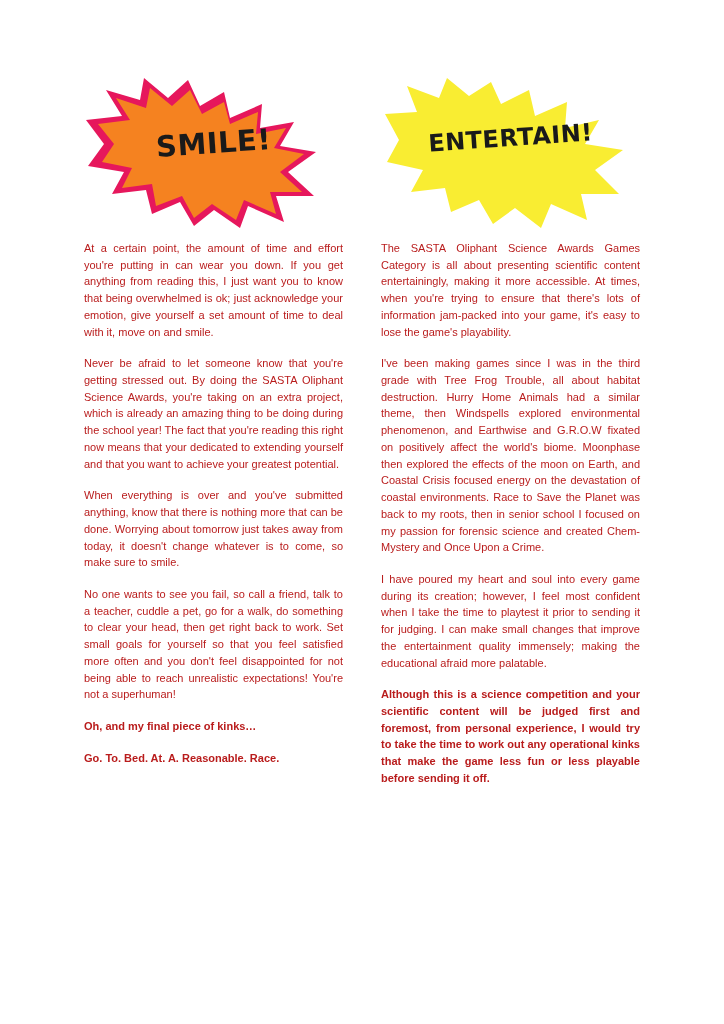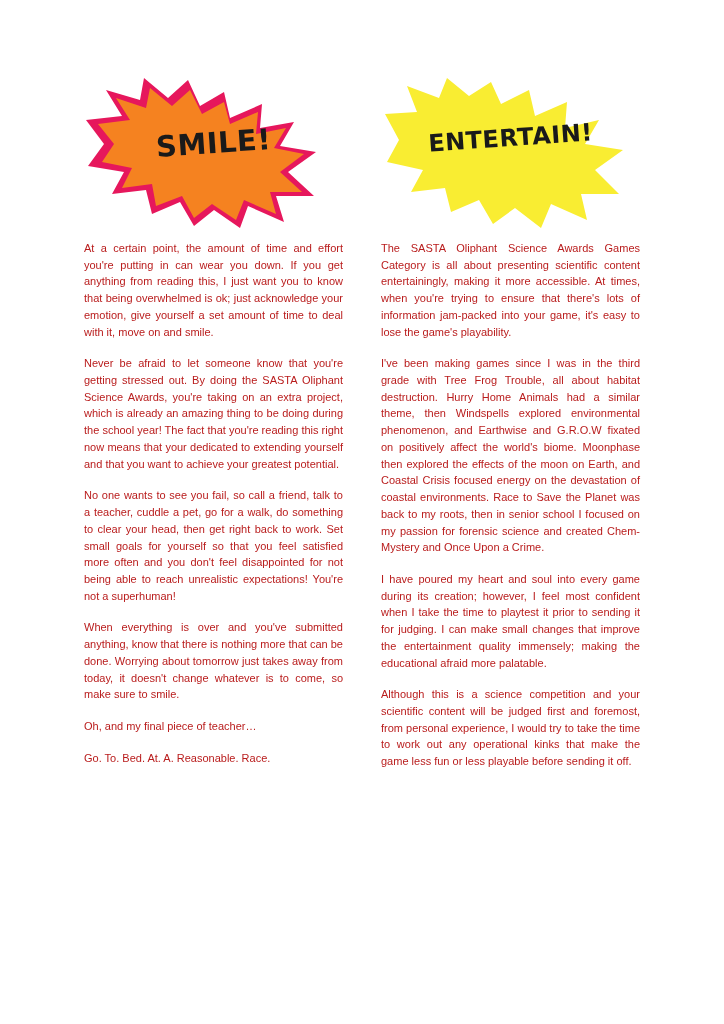--- a/index.html
+++ b/index.html
@@ -69,42 +69,43 @@
     color: #b91c1c;
   }
   p.body:last-child {
     margin-bottom: 0;
   }
   .col-right p.body {
     text-align: justify;
   }
   .no-justify {
     text-align: center;
+    font-weight: bold;
   }
 </style>
 </head>
 <body>
 
 <div class="page">
   <div class="columns">
 
     <div class="column col-left">
       <div class="burst-wrap">
         <svg width="259" height="150" viewBox="0 0 259 150">
           <polygon points="20,66 2,42 38,38 22,12 56,22 60,0 84,20 104,2 116,28 140,14 146,40 178,26 176,50 210,44 196,68 232,74 204,94 230,118 192,118 200,144 164,128 156,150 130,132 110,148 96,124 68,136 62,112 28,116 40,94 4,88" fill="#E6175C"></polygon>
           <polygon points="30,66 14,46 46,42 32,20 62,30 66,10 88,28 106,12 118,36 140,24 146,46 174,34 172,56 202,50 190,70 220,76 196,94 218,114 186,114 192,136 160,122 152,142 128,126 110,140 98,118 72,128 68,106 38,110 48,90 18,84" fill="#F58220"></polygon>
         </svg>
         <div class="burst-label smile">SMILE!</div>
       </div>
 
       <p class="body">At a certain point, the amount of time and effort you're putting in can wear you down. If you get anything from reading this, I just want you to know that being overwhelmed is ok; just acknowledge your emotion, give yourself a set amount of time to deal with it, move on and smile.</p>
       <p class="body">Never be afraid to let someone know that you're getting stressed out. By doing the SASTA Oliphant Science Awards, you're taking on an extra project, which is already an amazing thing to be doing during the school year! The fact that you're reading this right now means that your dedicated to extending yourself and that you want to achieve your greatest potential.</p>
+      <p class="body">When everything is over and you've submitted anything, know that there is nothing more that can be done. Worrying about tomorrow just takes away from today, it doesn't change whatever is to come, so make sure to smile.</p>
       <p class="body">No one wants to see you fail, so call a friend, talk to a teacher, cuddle a pet, go for a walk, do something to clear your head, then get right back to work. Set small goals for yourself so that you feel satisfied more often and you don't feel disappointed for not being able to reach unrealistic expectations! You're not a superhuman!</p>
-      <p class="body">When everything is over and you've submitted anything, know that there is nothing more that can be done. Worrying about tomorrow just takes away from today, it doesn't change whatever is to come, so make sure to smile.</p>
-      <p class="body no-justify">Oh, and my final piece of teacher…</p>
+      <p class="body no-justify">Oh, and my final piece of kinks…</p>
       <p class="body no-justify">Go. To. Bed. At. A. Reasonable. Race.</p>
     </div>
 
     <div class="column col-right">
       <div class="burst-wrap">
         <svg width="259" height="150" viewBox="0 0 259 150">
           <polygon points="18,62 4,36 36,34 26,8 58,20 66,0 88,18 110,4 120,26 148,12 154,38 186,24 184,50 218,42 204,66 242,72 214,92 238,116 200,116 206,142 170,126 160,150 134,130 112,146 98,122 70,134 64,110 30,114 42,92 6,84" fill="#F9ED32"></polygon>
         </svg>
         <div class="burst-label entertain">ENTERTAIN!</div>
       </div>

